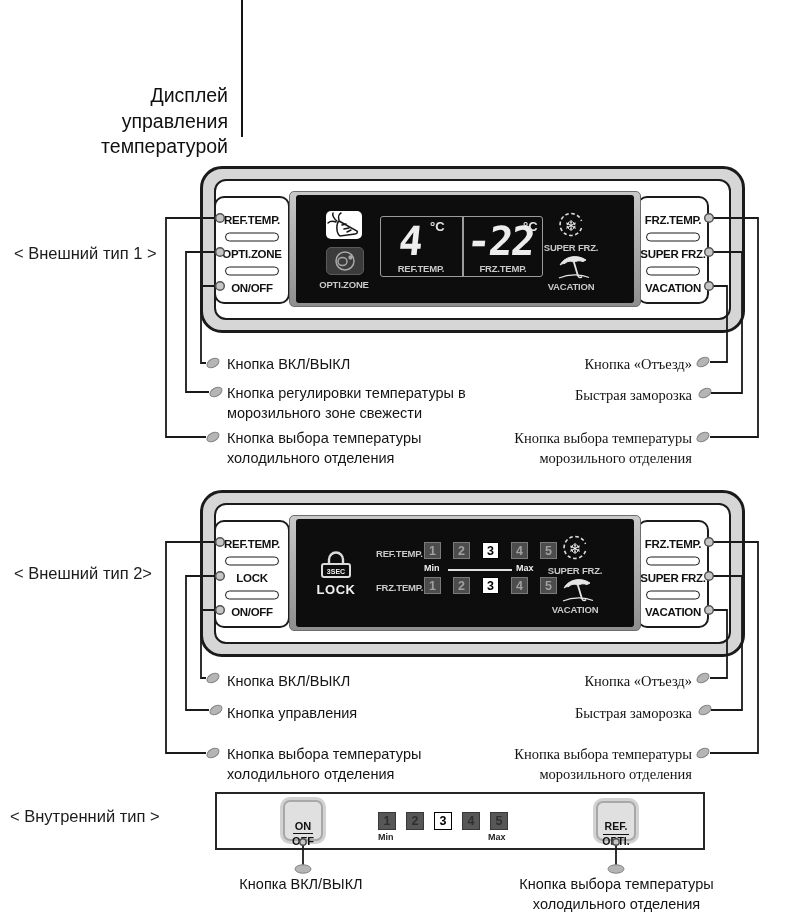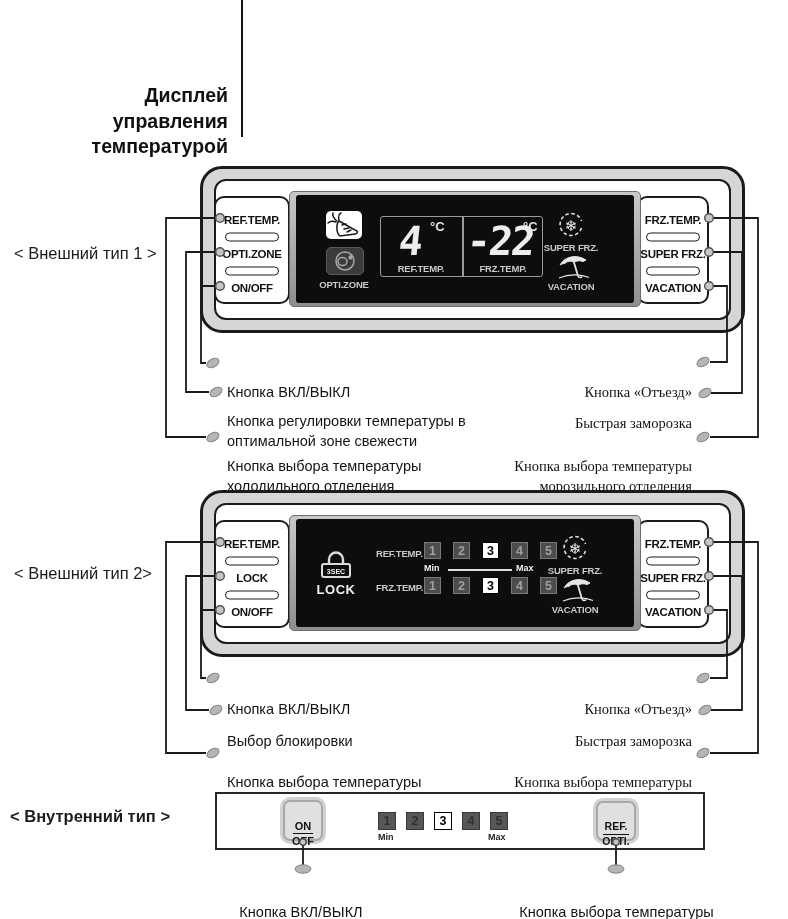--- a/index.html
+++ b/index.html
@@ -2,21 +2,21 @@
 <html><head>
 <meta charset="utf-8">
 <style>
   html,body{margin:0;padding:0;background:#fff;}
   .page{position:relative;width:788px;height:919px;background:#ffffff;
         font-family:"Liberation Sans",sans-serif;color:#111;overflow:hidden;}
   .abs{position:absolute;}
   
   .vrule{position:absolute;background:#141414;}
   .title{position:absolute;font-weight:bold;font-size:31px;line-height:1.16;letter-spacing:-0.5px;color:#101010;}
-  .side-head{position:absolute;font-weight:bold;font-size:19.5px;line-height:1.32;text-align:right;color:#101010;}
+  .side-head{position:absolute;font-weight:normal;font-size:19.5px;line-height:1.32;text-align:right;color:#101010;}
   .sec-label{position:absolute;font-size:16.5px;color:#1c1c1c;white-space:nowrap;}
   
   .panel-outer{position:absolute;background:#d6d6d6;border:3px solid #1b1b1b;border-radius:22px;box-sizing:border-box;}
   .panel-inner{position:absolute;background:#fff;border:2px solid #1b1b1b;border-radius:12px;box-sizing:border-box;}
   .btncol{position:absolute;background:#fff;border:2px solid #1b1b1b;border-radius:10px;box-sizing:border-box;}
   .btnrow{position:absolute;left:0;width:100%;text-align:center;font-weight:bold;font-size:11.5px;
           letter-spacing:-0.3px;transform:translateY(-50%);white-space:nowrap;color:#111;}
   .pill{position:absolute;left:50%;width:54px;height:9px;border:1.6px solid #1b1b1b;border-radius:5px;
         background:#fff;box-sizing:border-box;transform:translate(-50%,-50%);}
   .bezel{position:absolute;background:linear-gradient(180deg,#c9c9c9,#8e8e8e);border:1px solid #6d6d6d;border-radius:5px;box-sizing:border-box;}
@@ -31,42 +31,42 @@
   .divline{position:absolute;background:#9b9b9b;}
   .lvl{position:absolute;width:17px;height:17px;background:#4c4c4c;border:1px solid #7a7a7a;color:#a0a0a0;
        font-weight:bold;font-size:12.5px;text-align:center;line-height:16px;box-sizing:border-box;}
   .lvl.sel{background:#fff;color:#000;border:1.5px solid #000;}
   .lvl.dark{background:#575757;border:1px solid #383838;color:#2f2f2f;}
   .minmax{position:absolute;font-size:9px;font-weight:bold;color:#f0f0f0;white-space:nowrap;}
   .minmax.dark{color:#1d1d1d;}
   .scale-line{position:absolute;height:1.8px;background:#e0e0e0;}
   .locktext{position:absolute;text-align:center;font-weight:bold;font-size:13px;color:#f0f0f0;letter-spacing:0.5px;}
   
-  .callout{position:absolute;font-size:14.5px;line-height:1.4;color:#141414;margin-top:28px;}
+  .callout{position:absolute;font-size:14.5px;line-height:1.4;color:#141414;}
   .callout.right{text-align:right;font-family:Liberation Serif, serif;}
   .callout.center{text-align:center;}
   
   .strip{position:absolute;background:#fff;border:2px solid #262626;box-sizing:border-box;}
   .gbtn{position:absolute;width:40px;background:#e0e0e0;border:2px solid #a8a8a8;border-radius:7px;
         box-sizing:border-box;text-align:center;font-weight:bold;font-size:11px;line-height:1.3;
         padding-top:17px;color:#111;box-shadow:0 0 0 3px #d2d2d2;}
   .gbtn .frac{display:inline-block;border-bottom:1.7px solid #111;padding:0 2px;}
   svg.overlay{position:absolute;left:0;top:0;pointer-events:none;}
 </style>
 </head>
 <body>
 
 <div class="page">
 
   <div class="vrule" style="left:241px;top:0;width:2px;height:137px;"></div>
   <div class="side-head" style="left:63px;top:83px;width:165px;">Дисплей управления температурой</div>
 
   <div class="sec-label" style="left:14px;top:244px;">&lt; Внешний тип 1 &gt;</div>
   <div class="sec-label" style="left:14px;top:564px;">&lt; Внешний тип 2&gt;</div>
-  <div class="sec-label" style="left:10px;top:807px;font-weight:bold;">&lt; Внутренний тип &gt;</div>
+  <div class="sec-label" style="left:10px;top:807px;">&lt; Внутренний тип &gt;</div>
 
   <div class="panel-outer" style="left:200px;top:166px;width:545px;height:167px;"></div>
   <div class="panel-inner" style="left:214px;top:179px;width:517px;height:141px;"></div>
 
   <div class="btncol" style="left:214px;top:196px;width:76px;height:108px;">
     <div class="btnrow" style="top:22px;">REF.TEMP.</div>
     <div class="pill" style="top:39px;"></div>
     <div class="btnrow" style="top:56px;">OPTI.ZONE</div>
     <div class="pill" style="top:73px;"></div>
     <div class="btnrow" style="top:90px;">ON/OFF</div>
@@ -130,21 +130,21 @@
             <path d="M21 23 C22 25 24 25 25 23.5" fill="none" stroke-width="1.5"></path>
             <path d="M2 25 C12 21 24 21 32 24.5" fill="none" stroke-width="1.3"></path>
           </g>
         </svg>
       </div>
       <div class="disp-label ctr" style="left:236px;top:86px;width:78px;">VACATION</div>
     </div>
   </div>
 
   <div class="callout" style="left:227px;top:354px;width:220px;">Кнопка ВКЛ/ВЫКЛ</div>
-  <div class="callout" style="left:227px;top:383px;width:240px;">Кнопка регулировки температуры в оптимальной зоне свежести</div>
+  <div class="callout" style="left:227px;top:383px;width:240px;">Кнопка регулировки температуры в морозильного зоне свежести</div>
   <div class="callout" style="left:227px;top:428px;width:210px;">Кнопка выбора температуры холодильного отделения</div>
   <div class="callout right" style="left:492px;top:354px;width:200px;">Кнопка «Отъезд»</div>
   <div class="callout right" style="left:492px;top:385px;width:200px;">Быстрая заморозка</div>
   <div class="callout right" style="left:487px;top:428px;width:205px;">Кнопка выбора температуры морозильного отделения</div>
 
   <div class="panel-outer" style="left:200px;top:490px;width:545px;height:167px;"></div>
   <div class="panel-inner" style="left:214px;top:503px;width:517px;height:141px;"></div>
 
   <div class="btncol" style="left:214px;top:520px;width:76px;height:108px;">
     <div class="btnrow" style="top:22px;">REF.TEMP.</div>
@@ -206,21 +206,21 @@
             <path d="M21 23 C22 25 24 25 25 23.5" fill="none" stroke-width="1.5"></path>
             <path d="M2 25 C12 21 24 21 32 24.5" fill="none" stroke-width="1.3"></path>
           </g>
         </svg>
       </div>
       <div class="disp-label ctr" style="left:240px;top:85px;width:78px;">VACATION</div>
     </div>
   </div>
 
   <div class="callout" style="left:227px;top:671px;width:220px;">Кнопка ВКЛ/ВЫКЛ</div>
-  <div class="callout" style="left:227px;top:703px;width:240px;">Выбор блокировки</div>
+  <div class="callout" style="left:227px;top:703px;width:240px;">Кнопка управления</div>
   <div class="callout" style="left:227px;top:744px;width:210px;">Кнопка выбора температуры холодильного отделения</div>
   <div class="callout right" style="left:492px;top:671px;width:200px;">Кнопка «Отъезд»</div>
   <div class="callout right" style="left:492px;top:703px;width:200px;">Быстрая заморозка</div>
   <div class="callout right" style="left:487px;top:744px;width:205px;">Кнопка выбора температуры морозильного отделения</div>
 
   <div class="strip" style="left:215px;top:792px;width:490px;height:58px;"></div>
 
   <div class="gbtn" style="left:283px;top:800px;height:41px;">
     <span class="frac">ON</span><br>
     <span>OFF</span>

